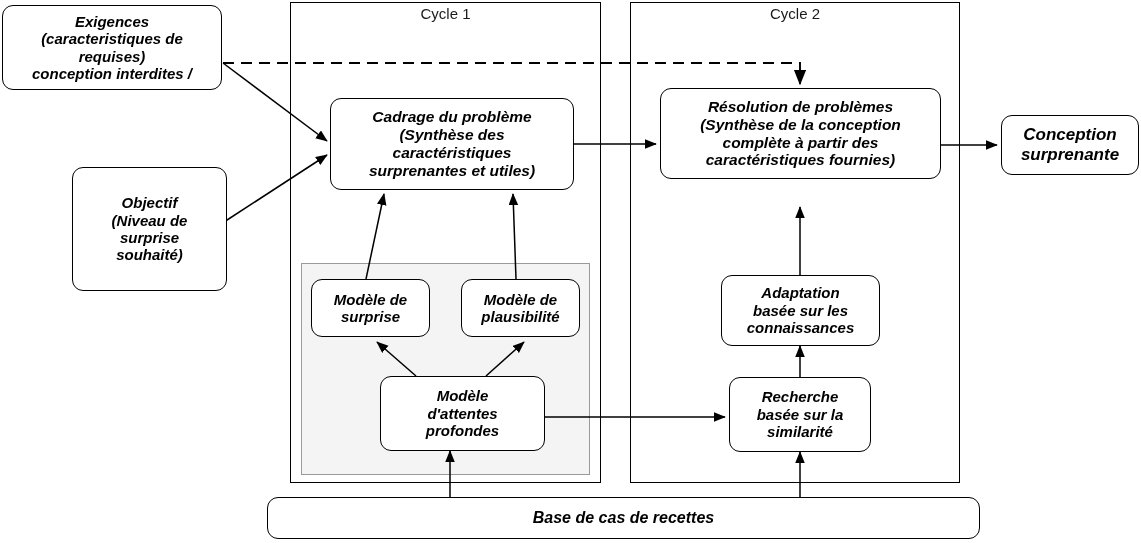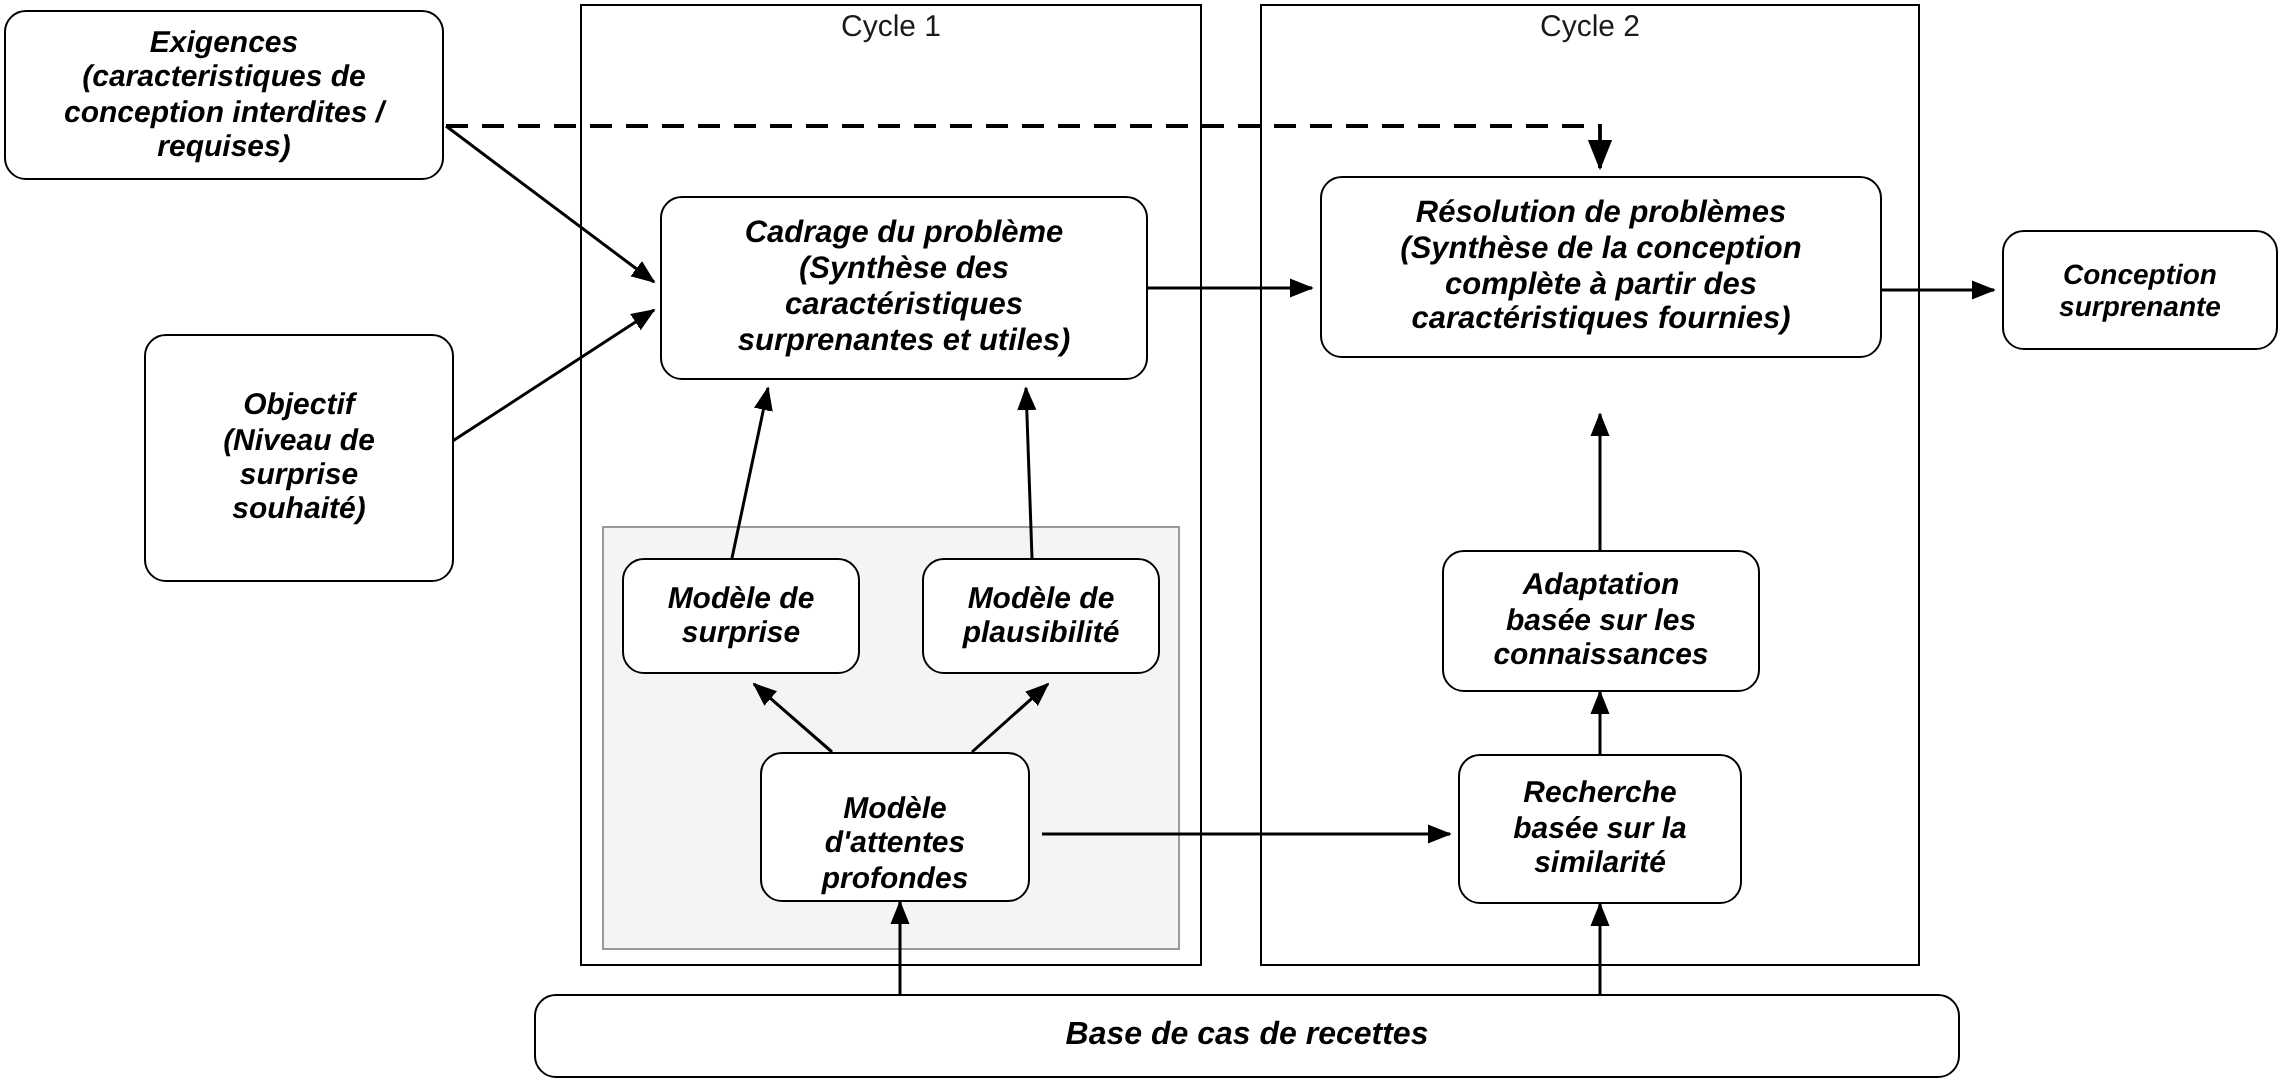--- a/index.html
+++ b/index.html
@@ -60,22 +60,22 @@
 
     <path d="M450,497 L450,451" fill="none" stroke="#000" stroke-width="1.5" marker-end="url(#ah)"></path>
 
     <path d="M800,497 L800,452" fill="none" stroke="#000" stroke-width="1.5" marker-end="url(#ah)"></path>
   </svg>
 
   <div class="node" style="left:2px;top:5px;width:220px;height:85px;font-size:15px;">
     <div>
       <div>Exigences</div>
       <div>(caracteristiques de</div>
+      <div>requises)</div>
       <div>conception interdites /</div>
-      <div>requises)</div>
     </div>
   </div>
 
   <div class="node" style="left:72px;top:167px;width:155px;height:124px;font-size:15px;">
     <div>
       <div>Objectif</div>
       <div>(Niveau de</div>
       <div>surprise</div>
       <div>souhaité)</div>
     </div>
@@ -92,42 +92,42 @@
 
   <div class="node" style="left:660px;top:88px;width:281px;height:91px;font-size:15.5px;">
     <div>
       <div>Résolution de problèmes</div>
       <div>(Synthèse de la conception</div>
       <div>complète à partir des</div>
       <div>caractéristiques fournies)</div>
     </div>
   </div>
 
-  <div class="node" style="left:1001px;top:115px;width:138px;height:60px;font-size:14px;">
+  <div class="node" style="left:1001px;top:115px;width:138px;height:60px;font-size:17px;">
     <div>
       <div>Conception</div>
       <div>surprenante</div>
     </div>
   </div>
 
   <div class="node small-node" style="left:311px;top:279px;width:119px;height:58px;">
     <div>
       <div>Modèle de</div>
       <div>surprise</div>
     </div>
   </div>
 
   <div class="node small-node" style="left:461px;top:279px;width:119px;height:58px;">
     <div>
       <div>Modèle de</div>
       <div>plausibilité</div>
     </div>
   </div>
 
-  <div class="node small-node" style="left:380px;top:376px;width:135px;height:75px;align-items:flex-end;">
+  <div class="node small-node" style="left:380px;top:376px;width:165px;height:75px;">
     <div>
       <div>Modèle</div>
       <div>d'attentes</div>
       <div>profondes</div>
     </div>
   </div>
 
   <div class="node small-node" style="left:721px;top:275px;width:159px;height:71px;">
     <div>
       <div>Adaptation</div>

